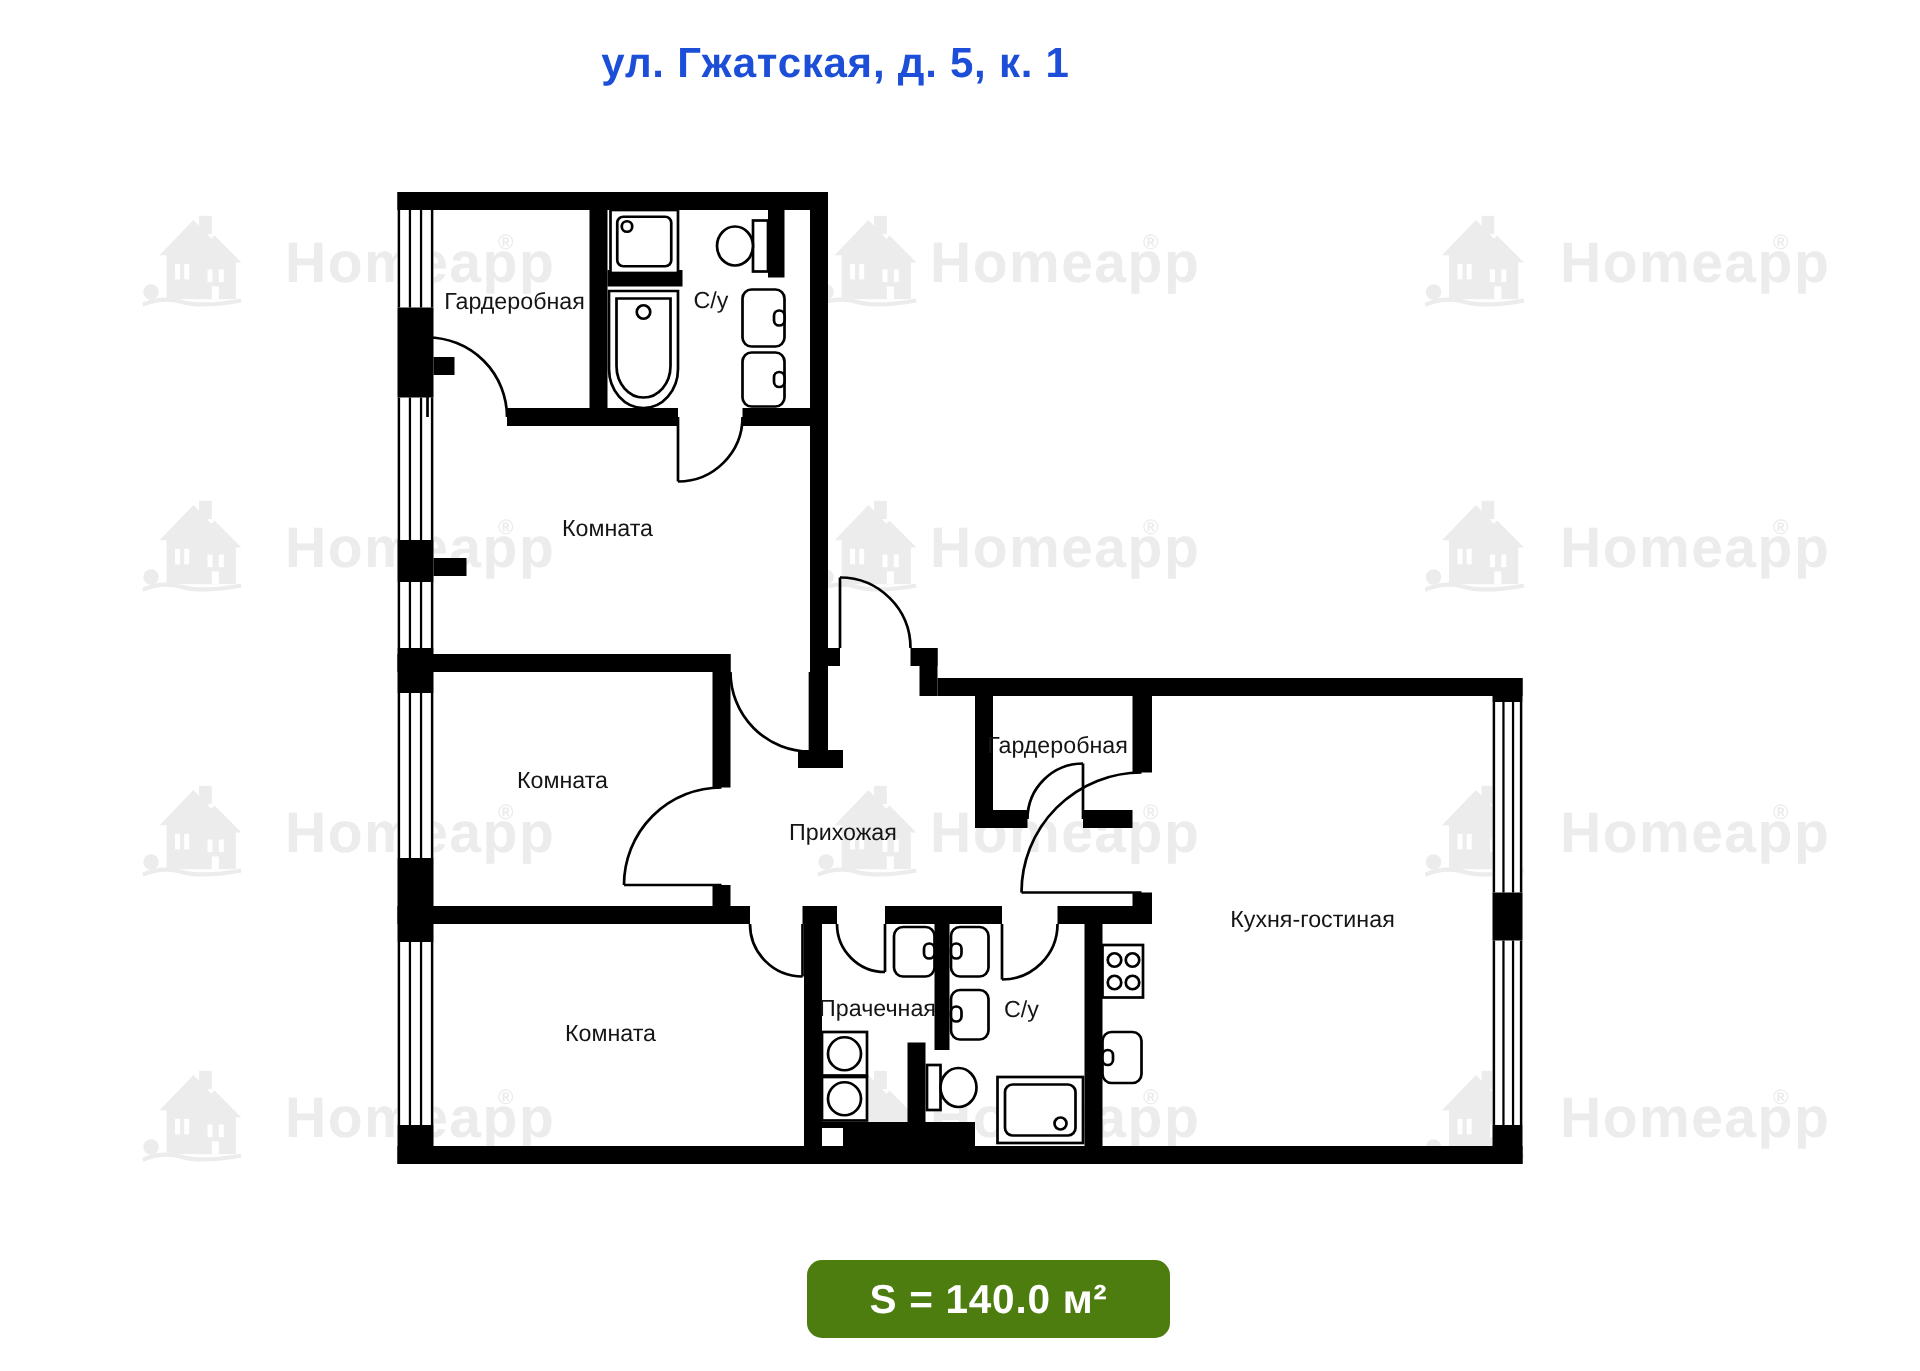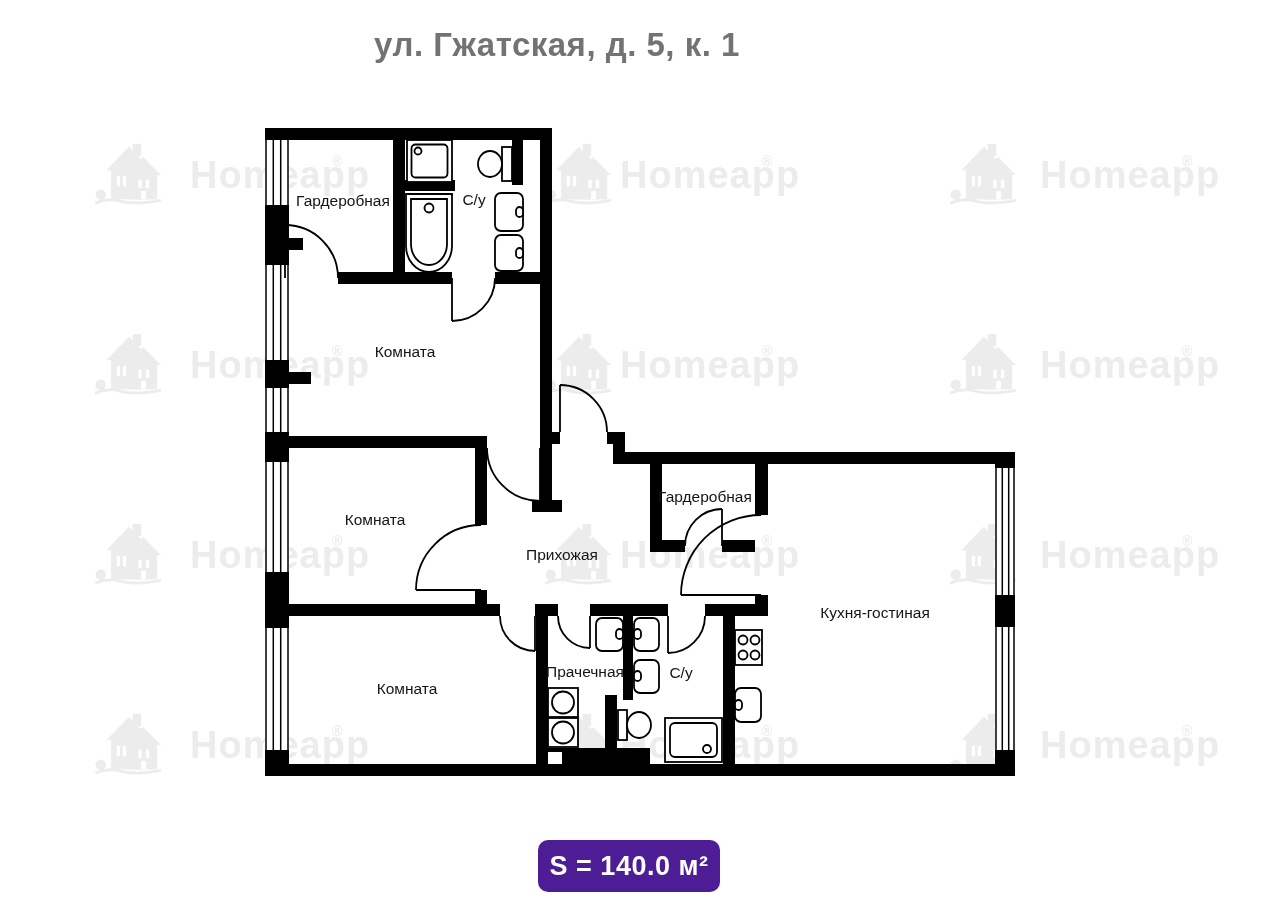--- a/index.html
+++ b/index.html
@@ -2,25 +2,25 @@
 <html><head>
 <meta charset="utf-8">
 <style>
   html,body{margin:0;padding:0;background:#ffffff;}
   .stage{
     position:relative;width:1280px;height:914px;background:#ffffff;
     font-family:"Liberation Sans", sans-serif;overflow:hidden;
   }
   .page-title{
     position:absolute;left:0;top:26px;width:1114px;text-align:center;
-    font-size:33px;font-weight:bold;color:#737373;letter-spacing:0.5px;
+    font-size:28px;font-weight:bold;color:#1d4ed8;letter-spacing:0.5px;
   }
   .area-badge{
-    position:absolute;left:538px;top:840px;width:182px;height:52px;
-    background:#4c1d95;border-radius:10px;display:flex;align-items:center;justify-content:center;
+    position:absolute;left:538px;top:840px;width:242px;height:52px;
+    background:#4d7c0f;border-radius:10px;display:flex;align-items:center;justify-content:center;
   }
   .area-badge span{color:#ffffff;font-size:27px;font-weight:bold;letter-spacing:0.5px;}
   svg text.room-label{
     font-family:"Liberation Sans", sans-serif;font-size:15.5px;fill:#151515;
   }
   svg text.wm-text{
     font-family:"Liberation Sans", sans-serif;font-size:38px;font-weight:600;fill:#ececec;letter-spacing:1px;
   }
   svg text.wm-reg{
     font-family:"Liberation Sans", sans-serif;font-size:14px;font-weight:600;fill:#ececec;

